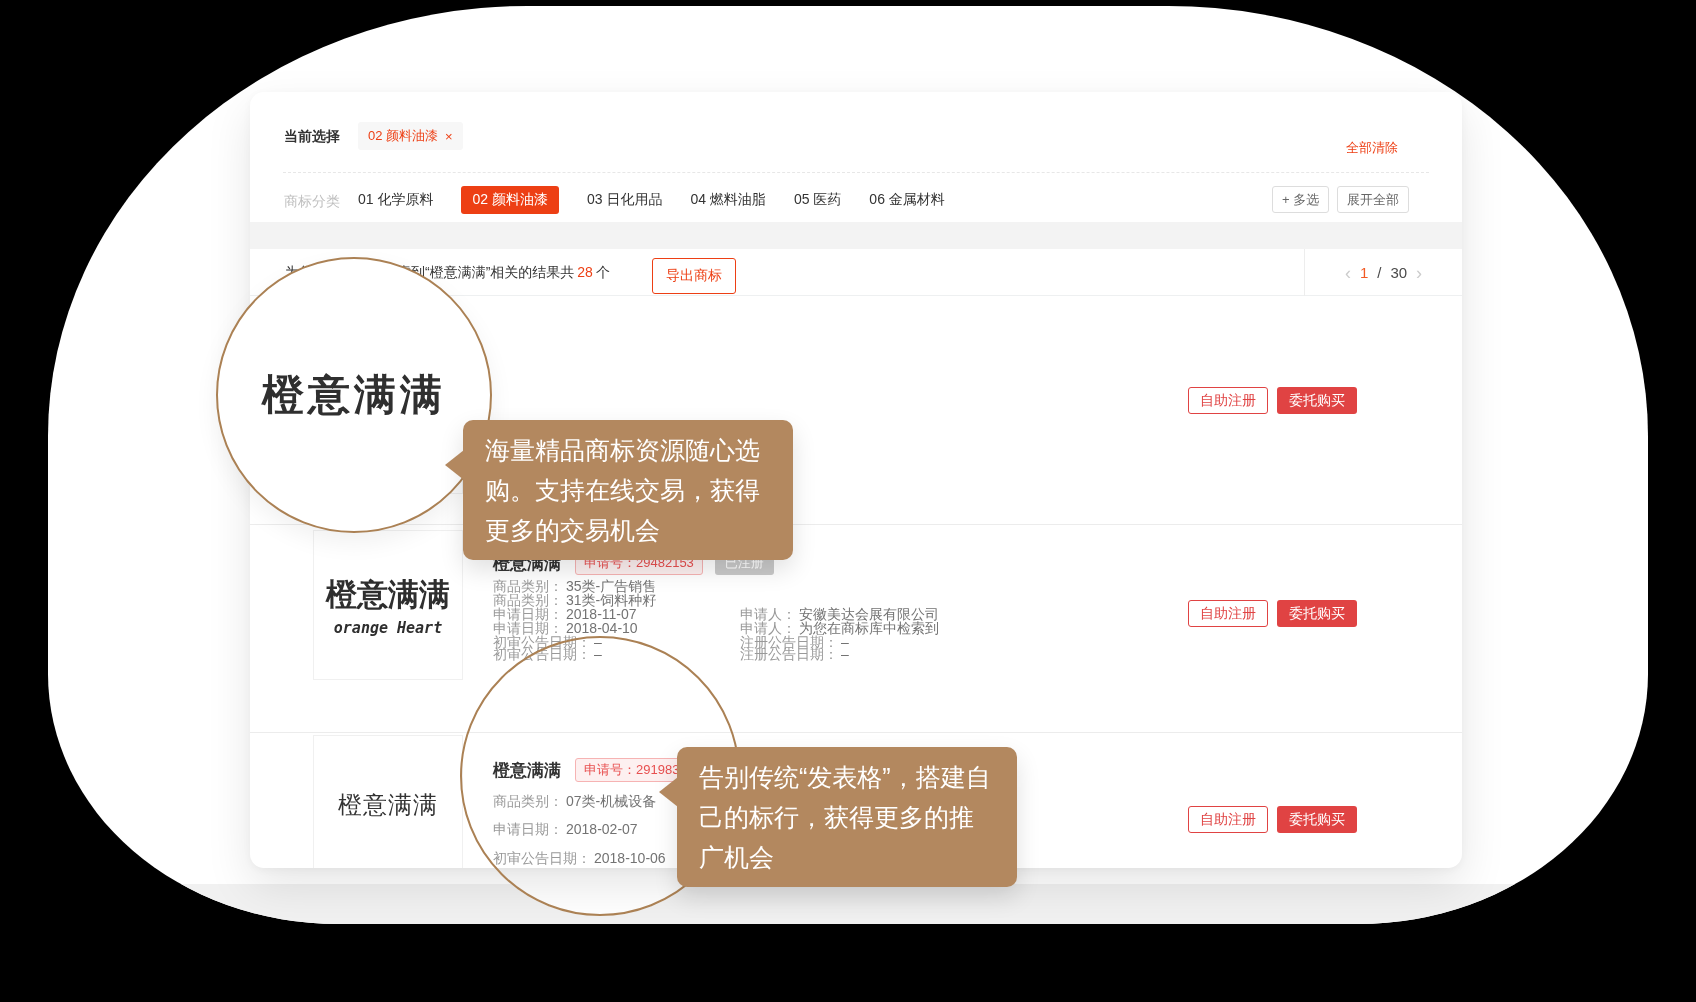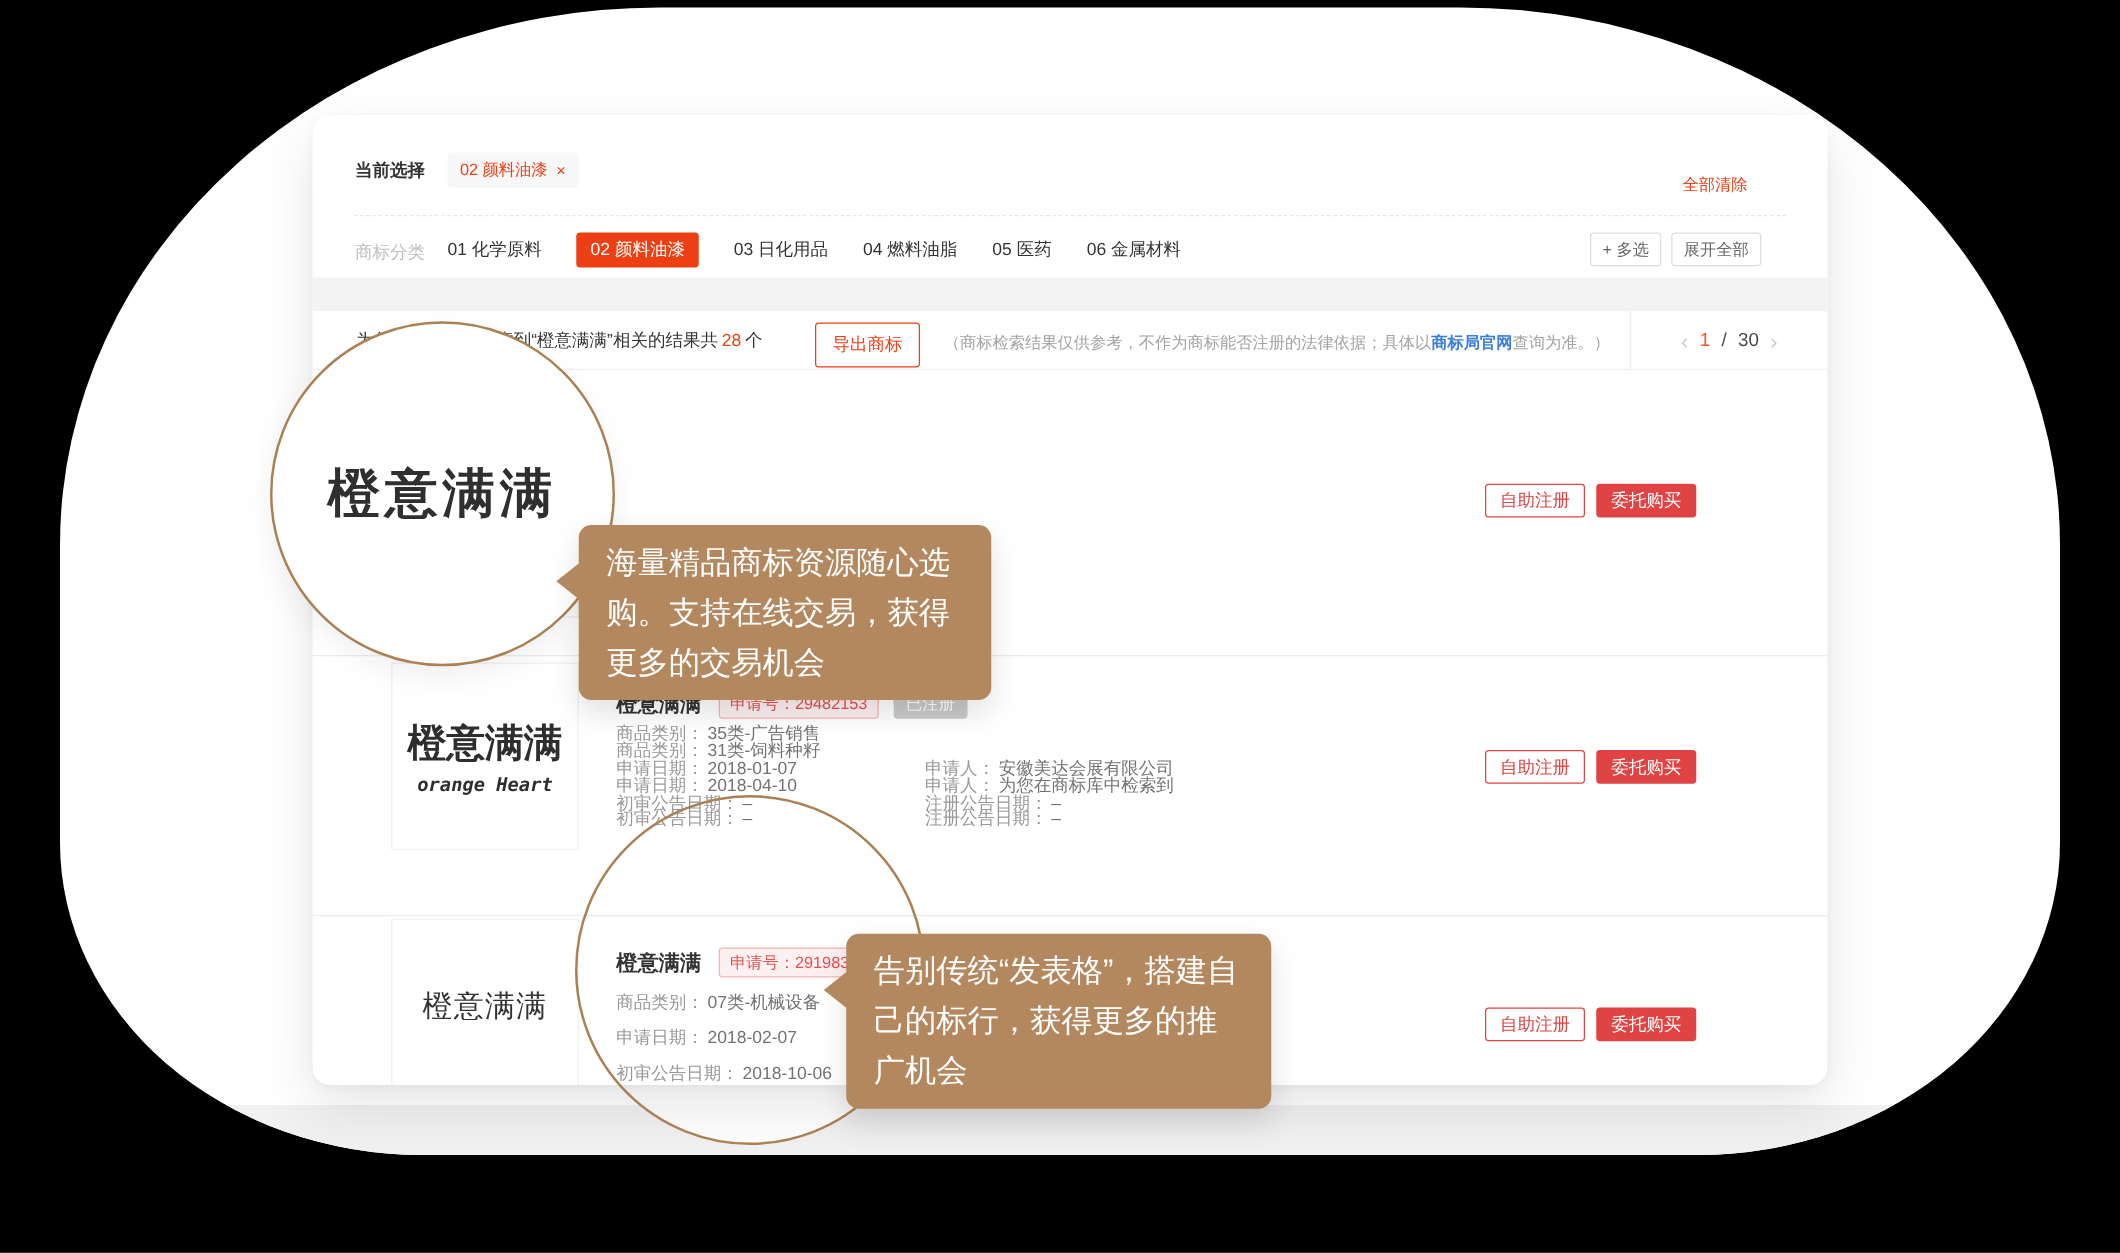--- a/index.html
+++ b/index.html
@@ -136,44 +136,41 @@
     <div class="cat-btn btn-multi">+ 多选</div>
     <div class="cat-btn btn-expand">展开全部</div>
 
     <div class="gray-band"></div>
 
     <div class="res-head">
       <div class="summary">
         <span>为您在商标库中检索到“橙意满满”相关的结果共</span><span class="cnt">28</span><span>个</span>
       </div>
       <div class="export-btn">导出商标</div>
-      <div class="note">
-        <span>（商标检索结果仅供参考，不作为商标能否注册的法律依据；具体以</span><span class="lnk">商标局官网</span><span>查询为准。）</span>
-      </div>
       <div class="pager">
         <span class="pg-arrow">‹</span>
         <span class="pg-cur">1</span>
         <span class="pg-sep">/</span>
         <span class="pg-total">30</span>
         <span class="pg-arrow">›</span>
       </div>
     </div>
 
     <div class="rrow row1">
       <div class="thumb t1"></div>
       <div class="tline" style="top:245px">
         <span class="tname">橙意满满</span>
         <span class="appno"><span>申请号：</span><span>29474941</span></span>
         <span class="status st-invalid">无效</span>
       </div>
       <div class="fline" style="top:282px">
         <span class="flabel">商品类别：</span><span class="fvalue">35类-广告销售</span>
       </div>
       <div class="fline" style="top:310px">
-        <span class="flabel">申请日期：</span><span class="fvalue">2018-01-07</span>
+        <span class="flabel">申请日期：</span><span class="fvalue">2018-11-07</span>
         <span class="pair2"><span class="flabel">申请人：</span><span class="fvalue">安徽美达会展有限公司</span></span>
       </div>
       <div class="fline" style="top:338px">
         <span class="flabel">初审公告日期：</span><span class="fvalue">–</span>
         <span class="pair2"><span class="flabel">注册公告日期：</span><span class="fvalue">–</span></span>
       </div>
       <div class="act-outline" style="top:91px">自助注册</div>
       <div class="act-solid" style="top:91px">委托购买</div>
     </div>
 

